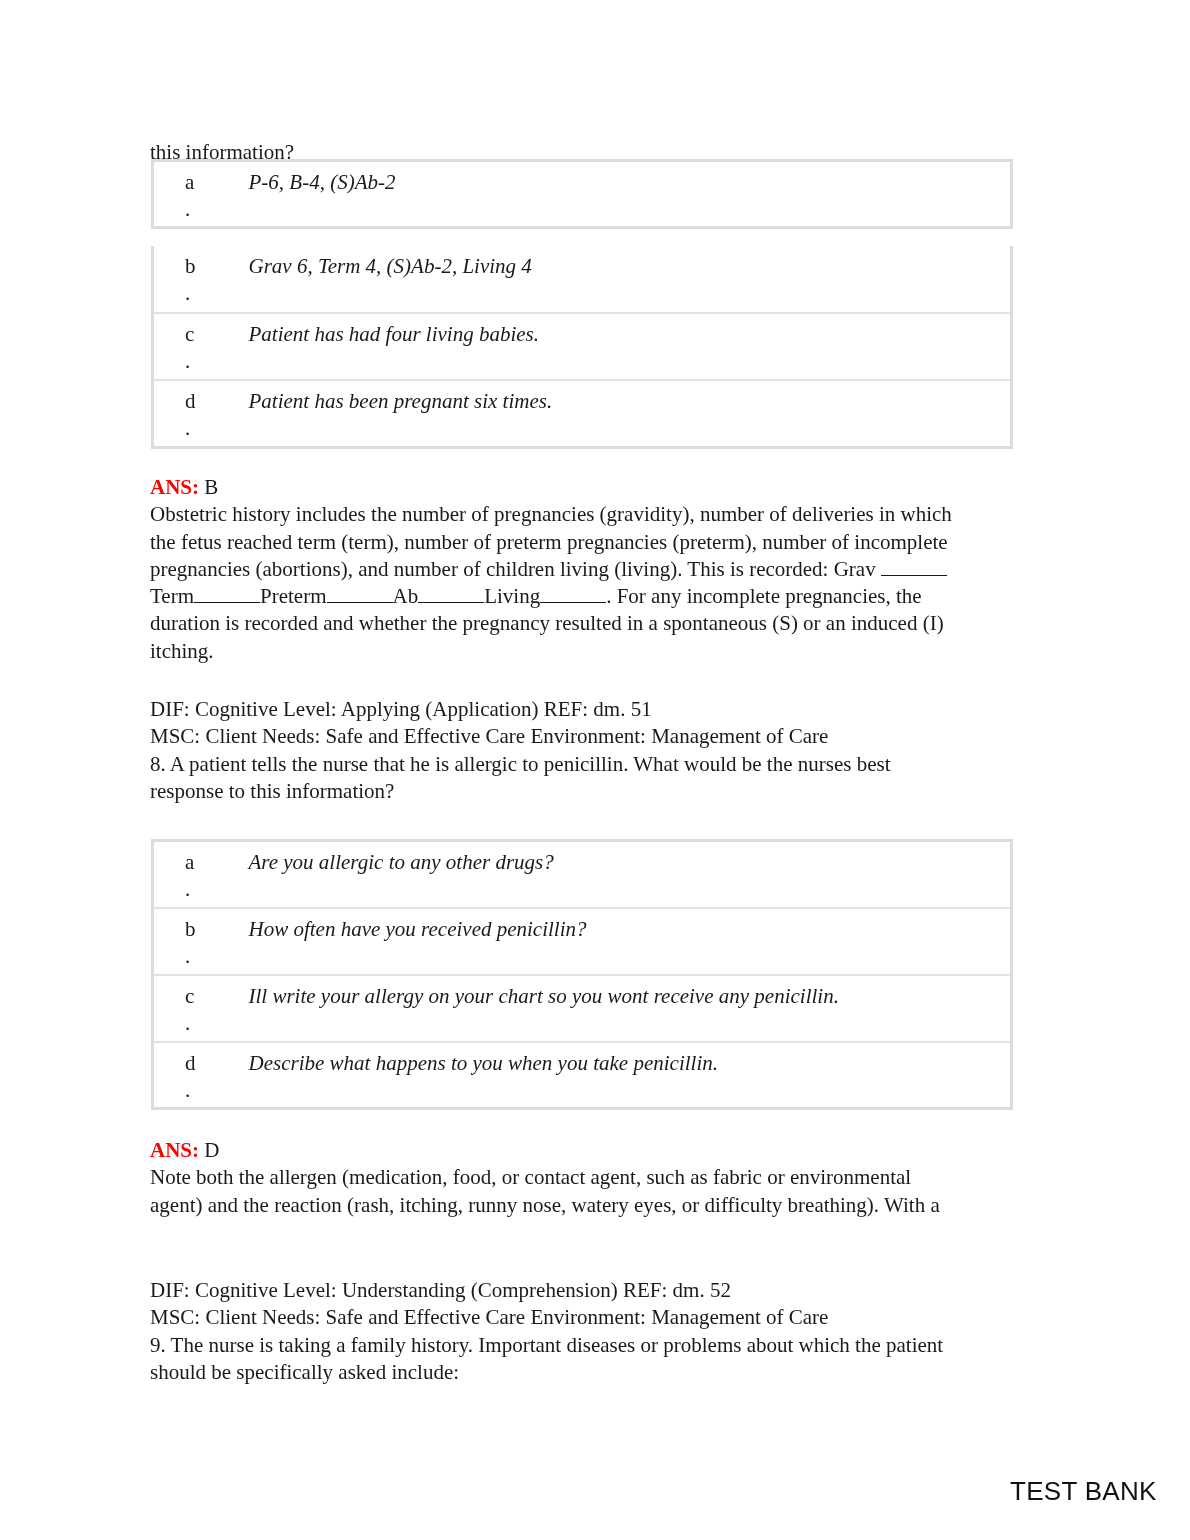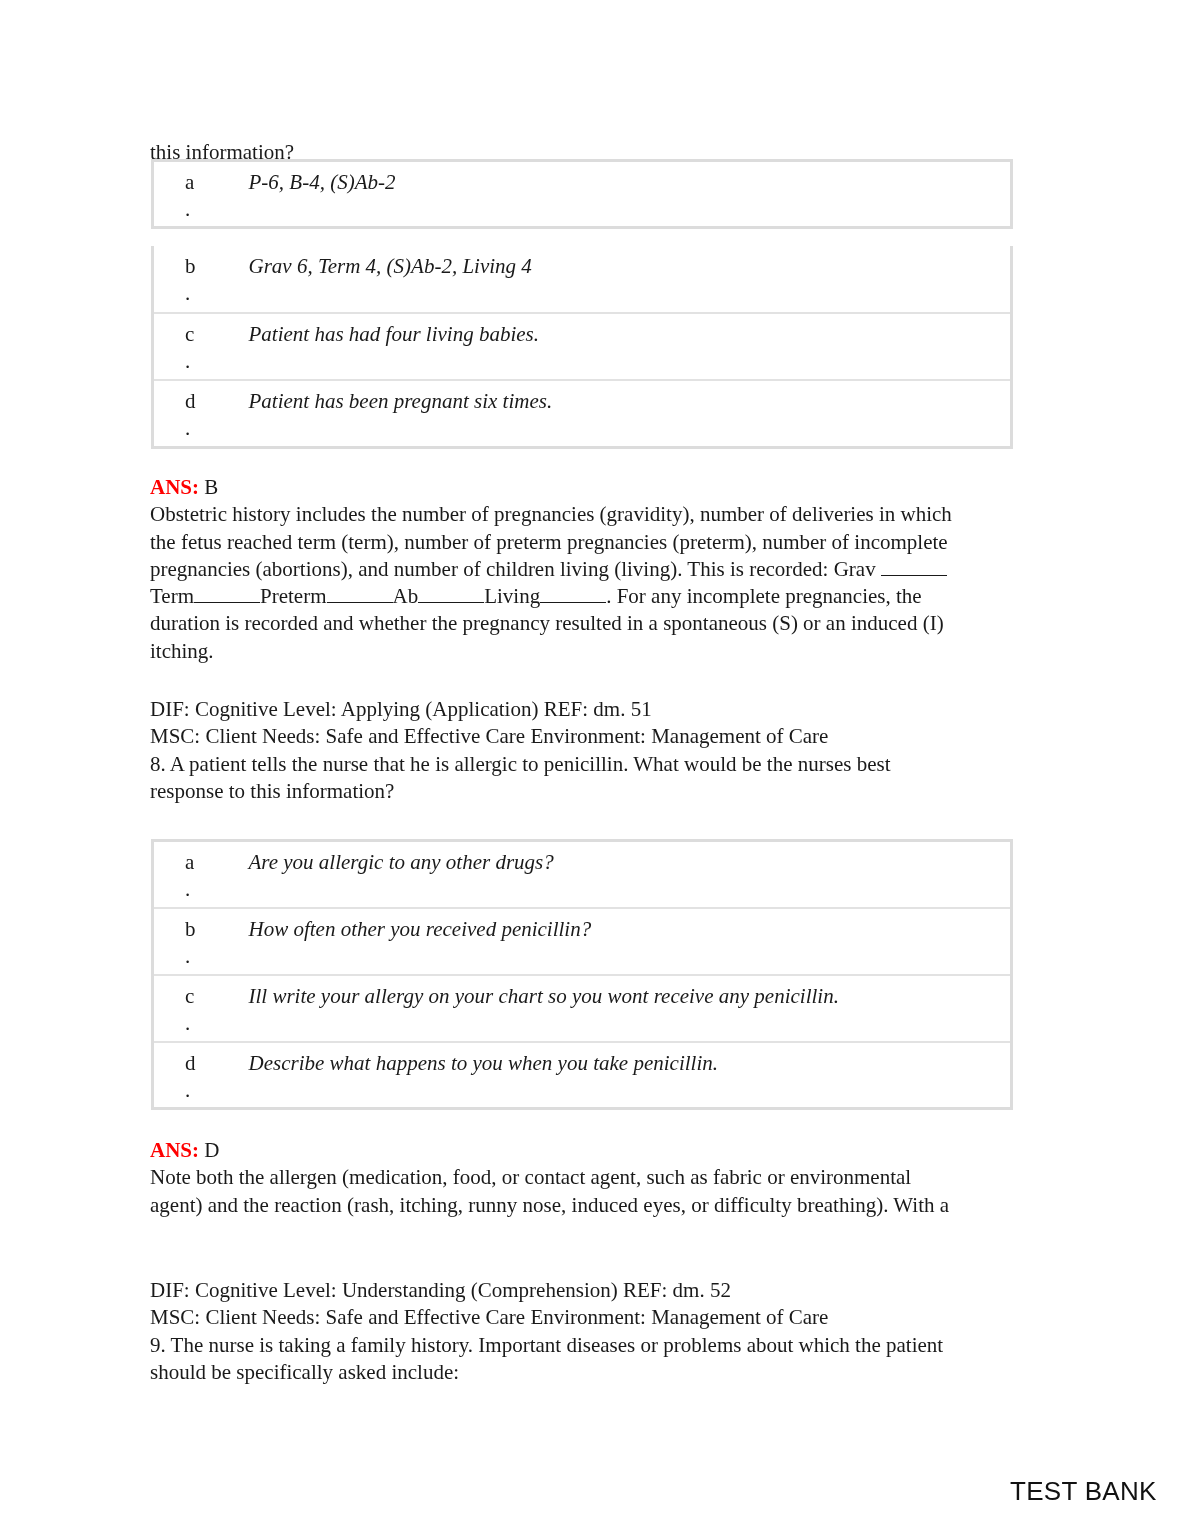--- a/index.html
+++ b/index.html
@@ -152,21 +152,21 @@
       <span>a</span>
       <span class="dot">.</span>
     </td>
     <td class="opt-text">Are you allergic to any other drugs?</td>
   </tr>
   <tr class="opt-row">
     <td class="opt-letter">
       <span>b</span>
       <span class="dot">.</span>
     </td>
-    <td class="opt-text">How often other you received penicillin?</td>
+    <td class="opt-text">How often have you received penicillin?</td>
   </tr>
   <tr class="opt-row">
     <td class="opt-letter">
       <span>c</span>
       <span class="dot">.</span>
     </td>
     <td class="opt-text">Ill write your allergy on your chart so you wont receive any penicillin.</td>
   </tr>
   <tr class="opt-row">
     <td class="opt-letter">
@@ -175,21 +175,21 @@
     </td>
     <td class="opt-text">Describe what happens to you when you take penicillin.</td>
   </tr>
 </tbody>
   </table>
 
 <div class="text-block" style="top:1137px;">
   <div><span class="ans-label">ANS:</span><span> D</span></div>
   <div>
     <div>Note both the allergen (medication, food, or contact agent, such as fabric or environmental</div>
-    <div>agent) and the reaction (rash, itching, runny nose, induced eyes, or difficulty breathing). With a</div>
+    <div>agent) and the reaction (rash, itching, runny nose, watery eyes, or difficulty breathing). With a</div>
   </div>
 </div>
 
 <div class="text-block" style="top:1277px;">
   <div>DIF: Cognitive Level: Understanding (Comprehension) REF: dm. 52</div>
   <div>MSC: Client Needs: Safe and Effective Care Environment: Management of Care</div>
   <div>9. The nurse is taking a family history. Important diseases or problems about which the patient</div>
   <div>should be specifically asked include:</div>
 </div>
 

